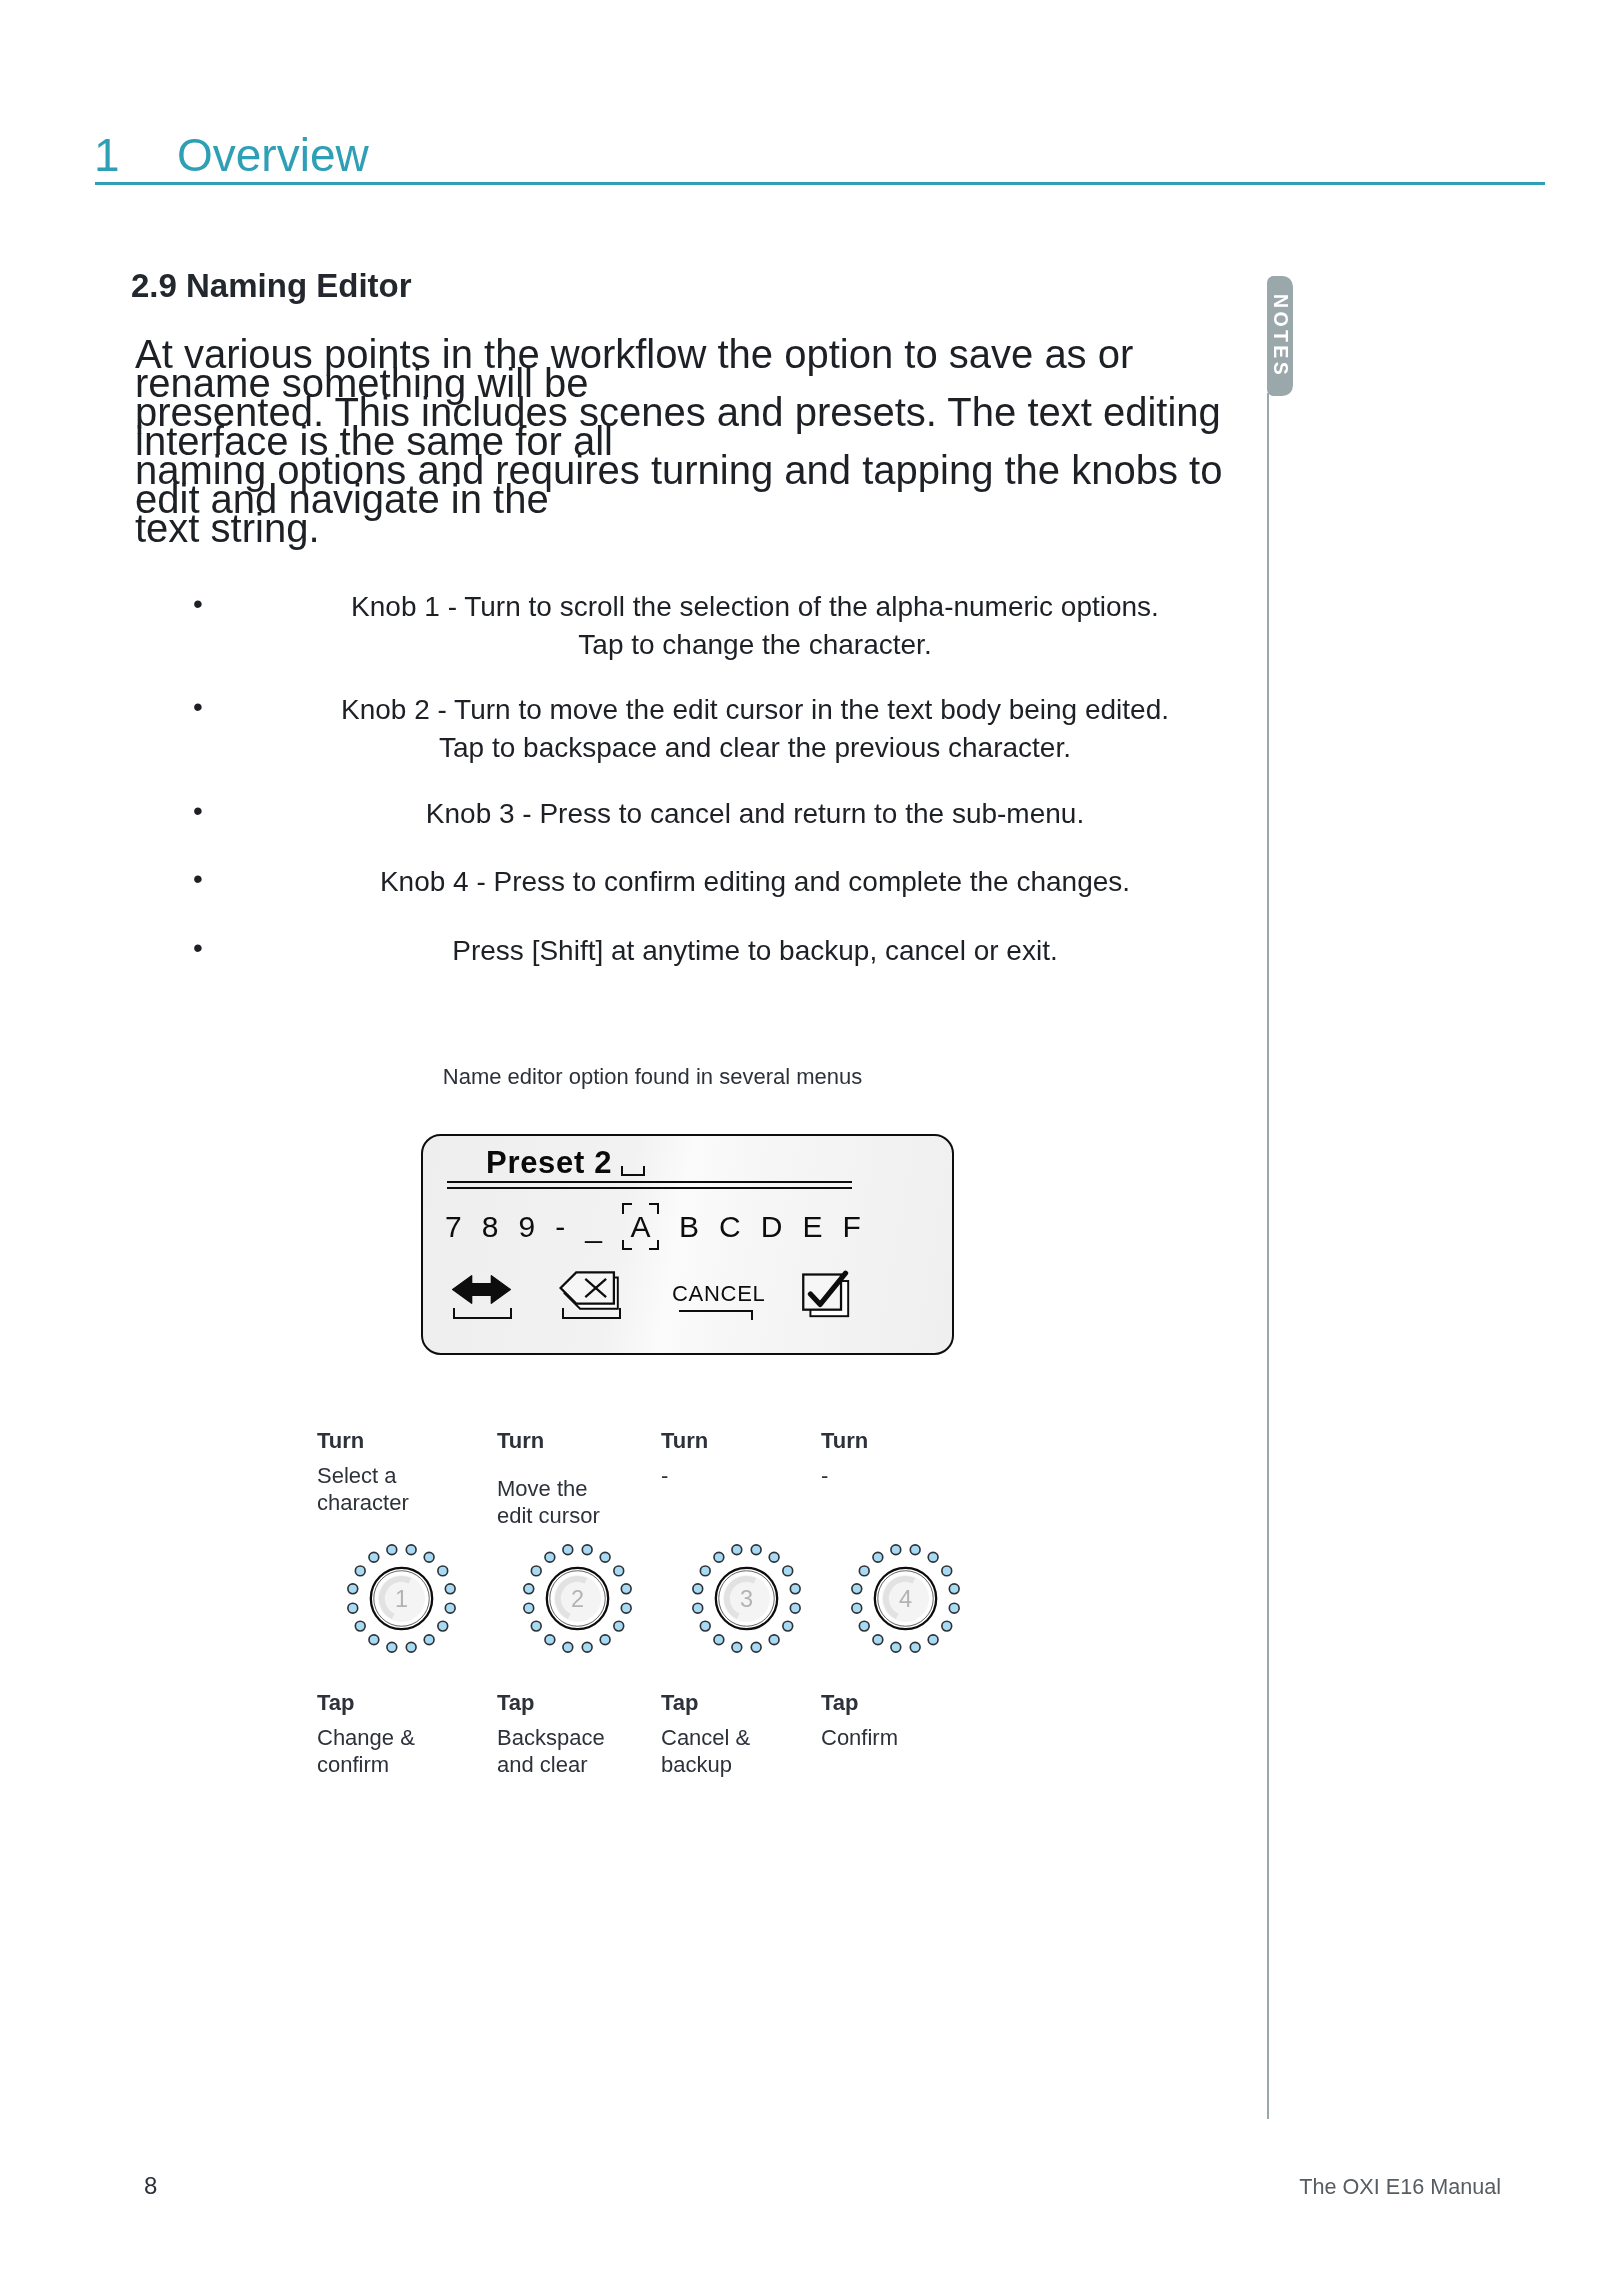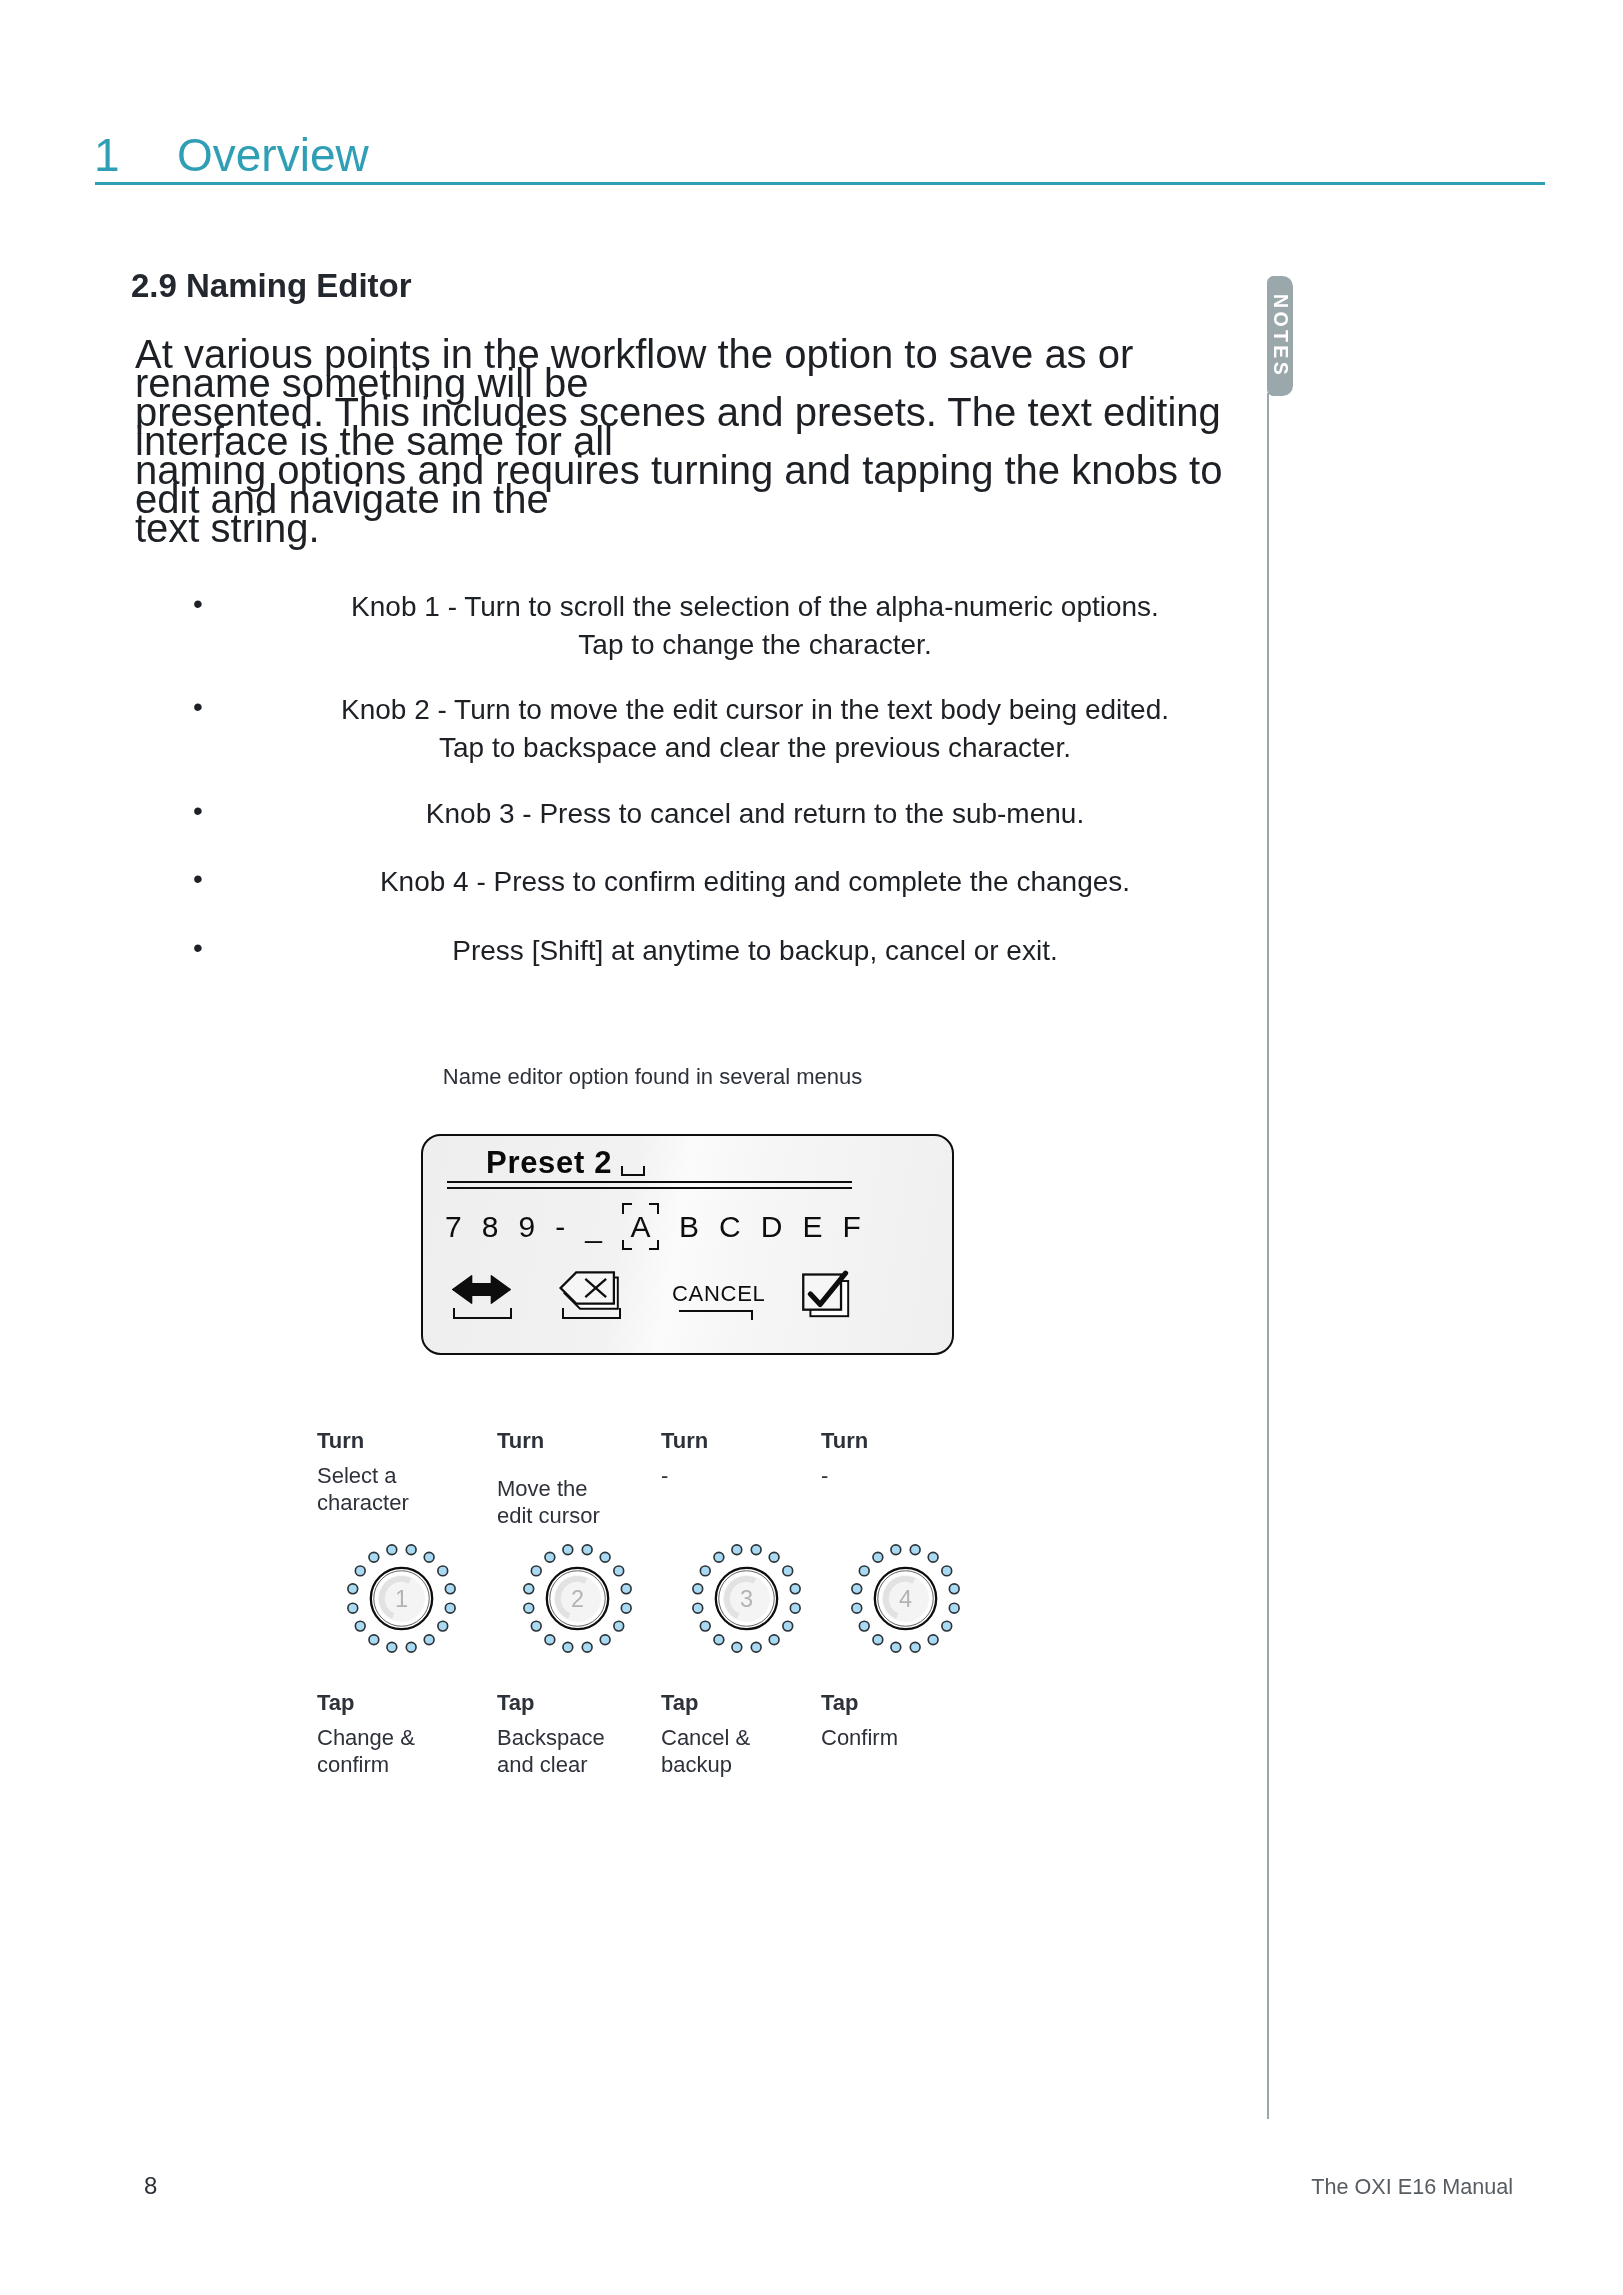--- a/index.html
+++ b/index.html
@@ -62,21 +62,21 @@
   .knob-svg{position:absolute;width:111px;height:111px;}
 
   
   .notes-tab{left:1267px;top:276px;width:26px;height:120px;background:#9aa7ab;
     border-radius:6.5px 10.5px 10.5px 6.5px;display:flex;align-items:center;justify-content:center;}
   .notes-tab span{writing-mode:vertical-rl;color:#ffffff;font-weight:bold;font-size:19.6px;letter-spacing:3.3px;}
   .notes-line{left:1267px;top:393px;width:2.3px;height:1726px;background:#9aa7ab;}
 
   
   .footer-page{left:144px;top:2172px;font-size:24px;color:#2b3037;}
-  .footer-right{right:110px;top:2174px;font-size:21.6px;color:#565c61;}
+  .footer-right{right:122px;top:2174px;font-size:21.6px;color:#565c61;}
 </style>
 </head>
 <body>
 
 <div class="page">
 
   <div class="abs chapter-num">1</div>
   <div class="abs chapter-title">Overview</div>
   <div class="abs chapter-rule"></div>
 

